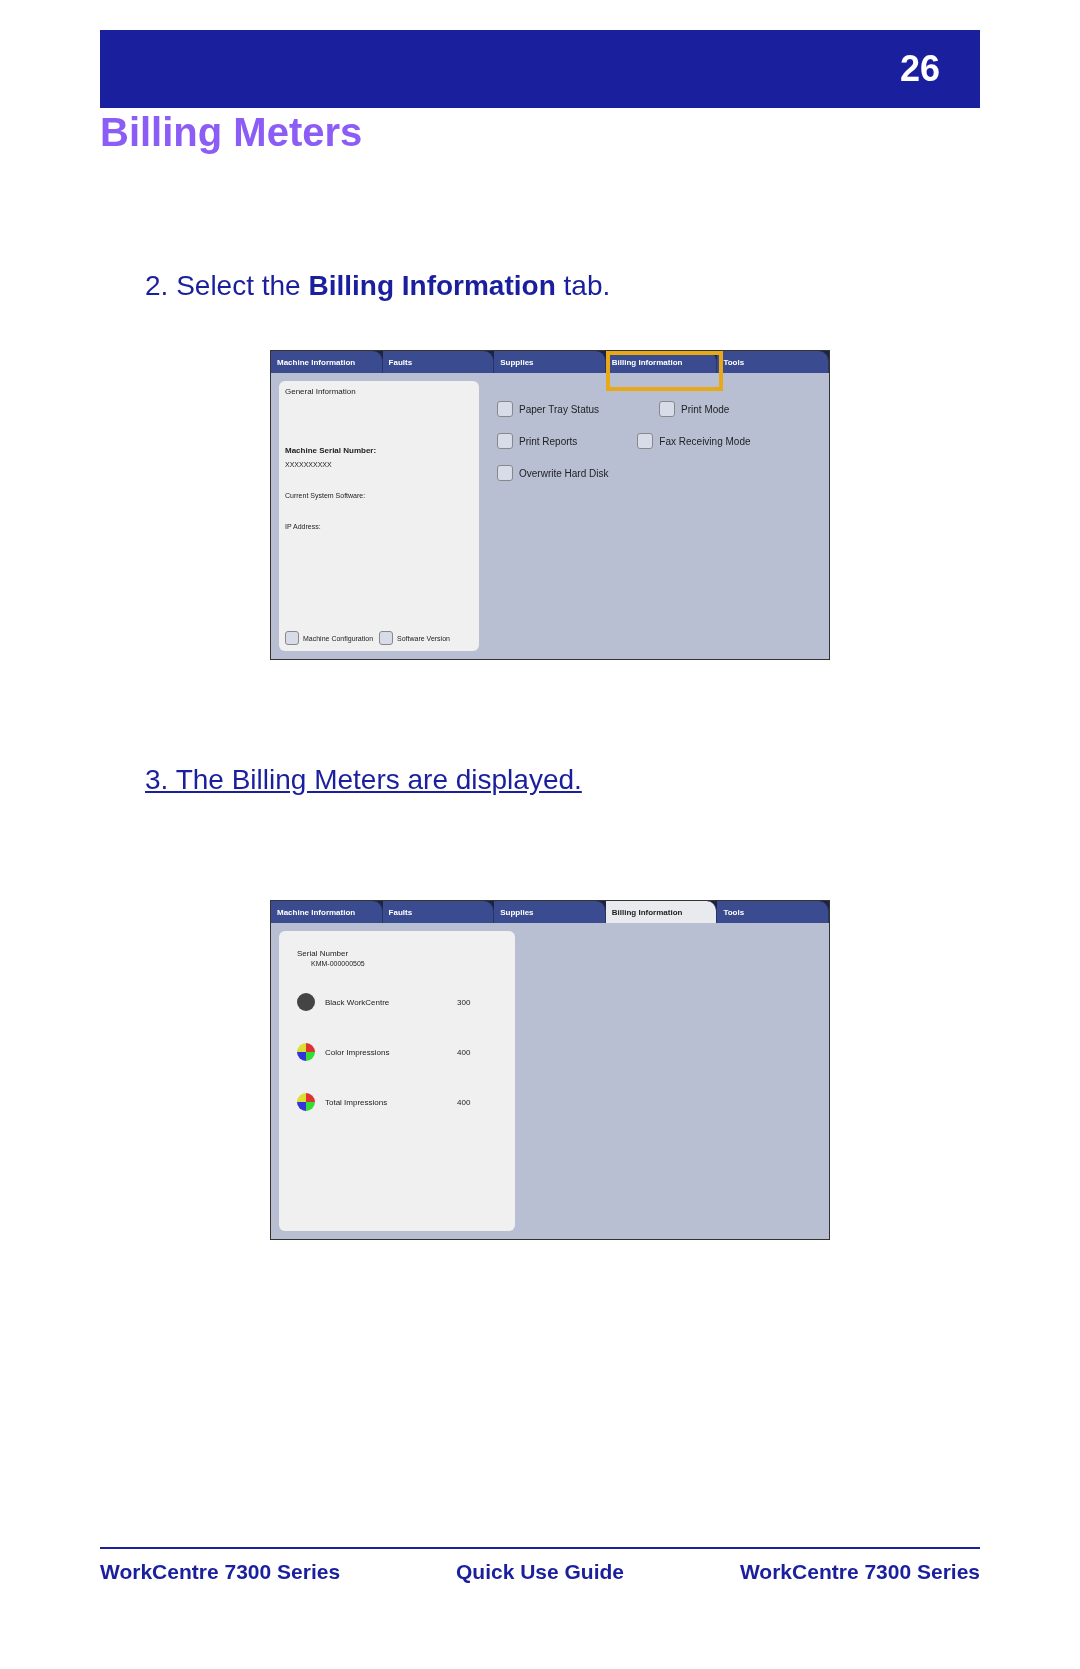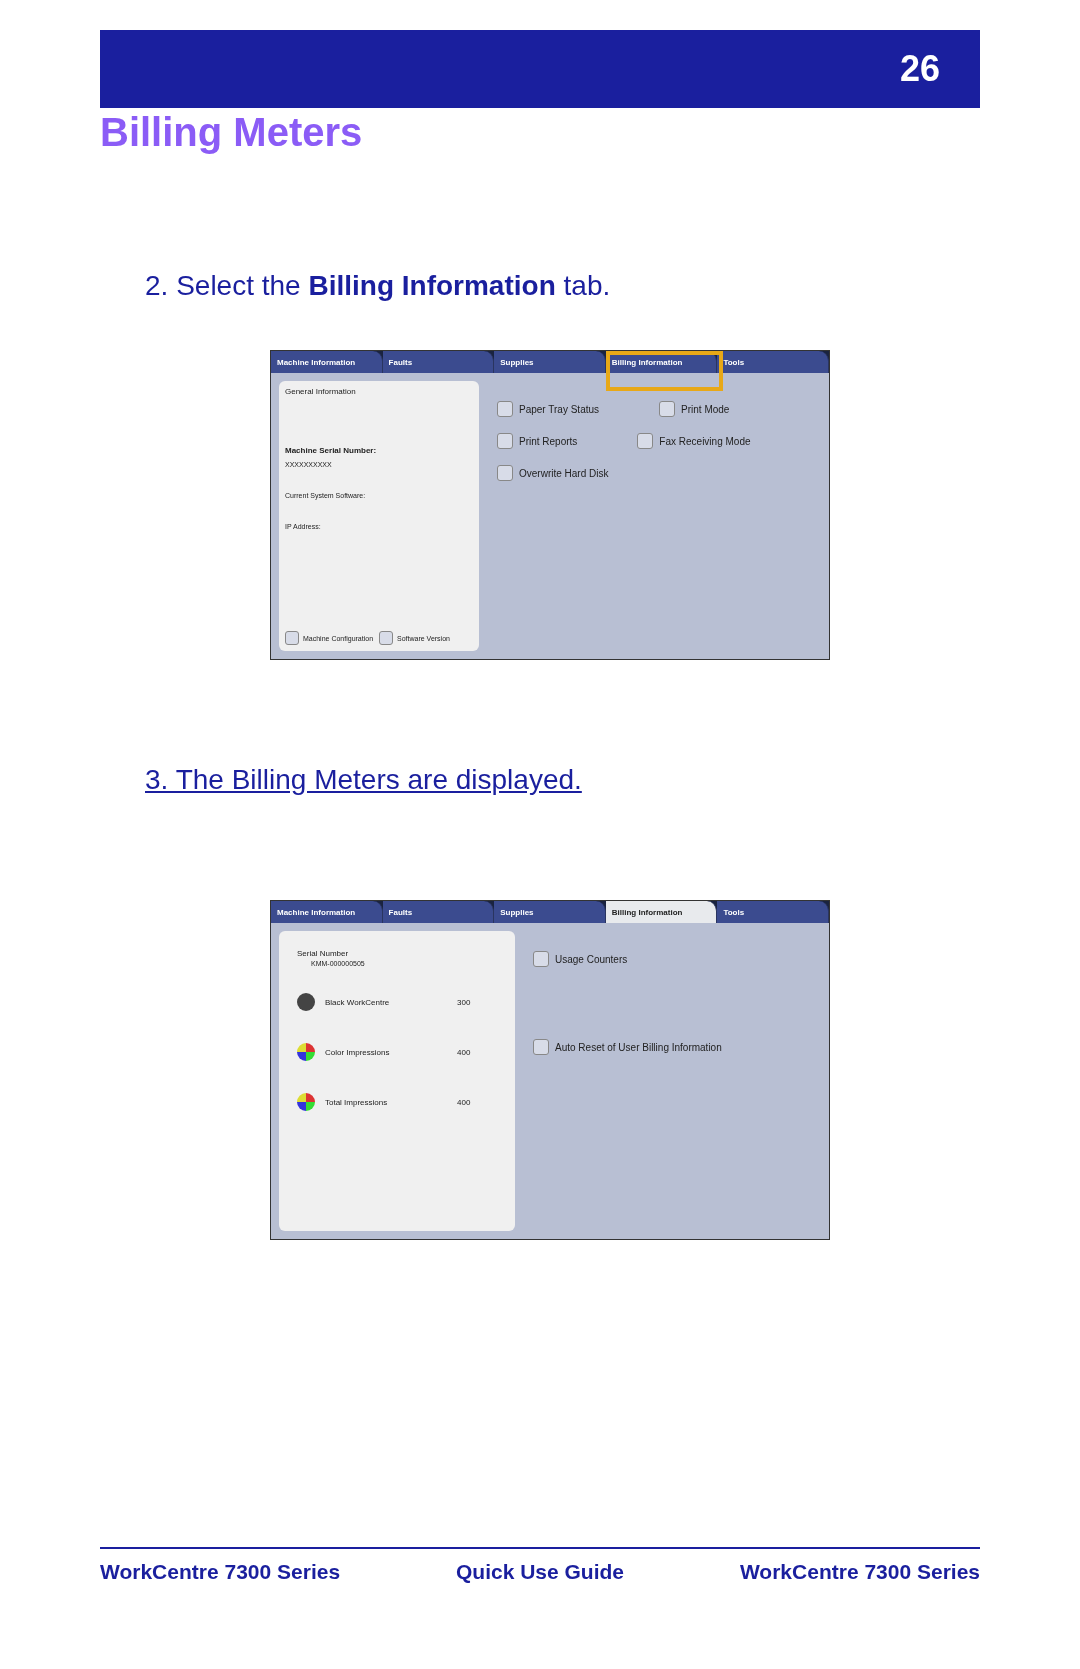--- a/index.html
+++ b/index.html
@@ -289,31 +289,20 @@
         <div class="meter-icon color"></div>
         <div class="meter-label">Color Impressions</div>
         <div class="meter-val">400</div>
       </div>
       <div class="meter-row">
         <div class="meter-icon color"></div>
         <div class="meter-label">Total Impressions</div>
         <div class="meter-val">400</div>
       </div>
     </div>
-    <div class="rightcol">
-      <div class="rbtn">
-          <div class="sq"></div>
-          <span>Usage Counters</span>
-        </div>
-      <div style="height:40px"></div>
-      <div class="rbtn">
-          <div class="sq"></div>
-          <span>Auto Reset of User Billing Information</span>
-        </div>
-    </div>
   </div>
 </div>
 
 <div class="footer-line"></div>
 <div class="footer">
   <span>WorkCentre 7300 Series</span>
   <span>Quick Use Guide</span>
   <span>WorkCentre 7300 Series</span>
 </div>
 

